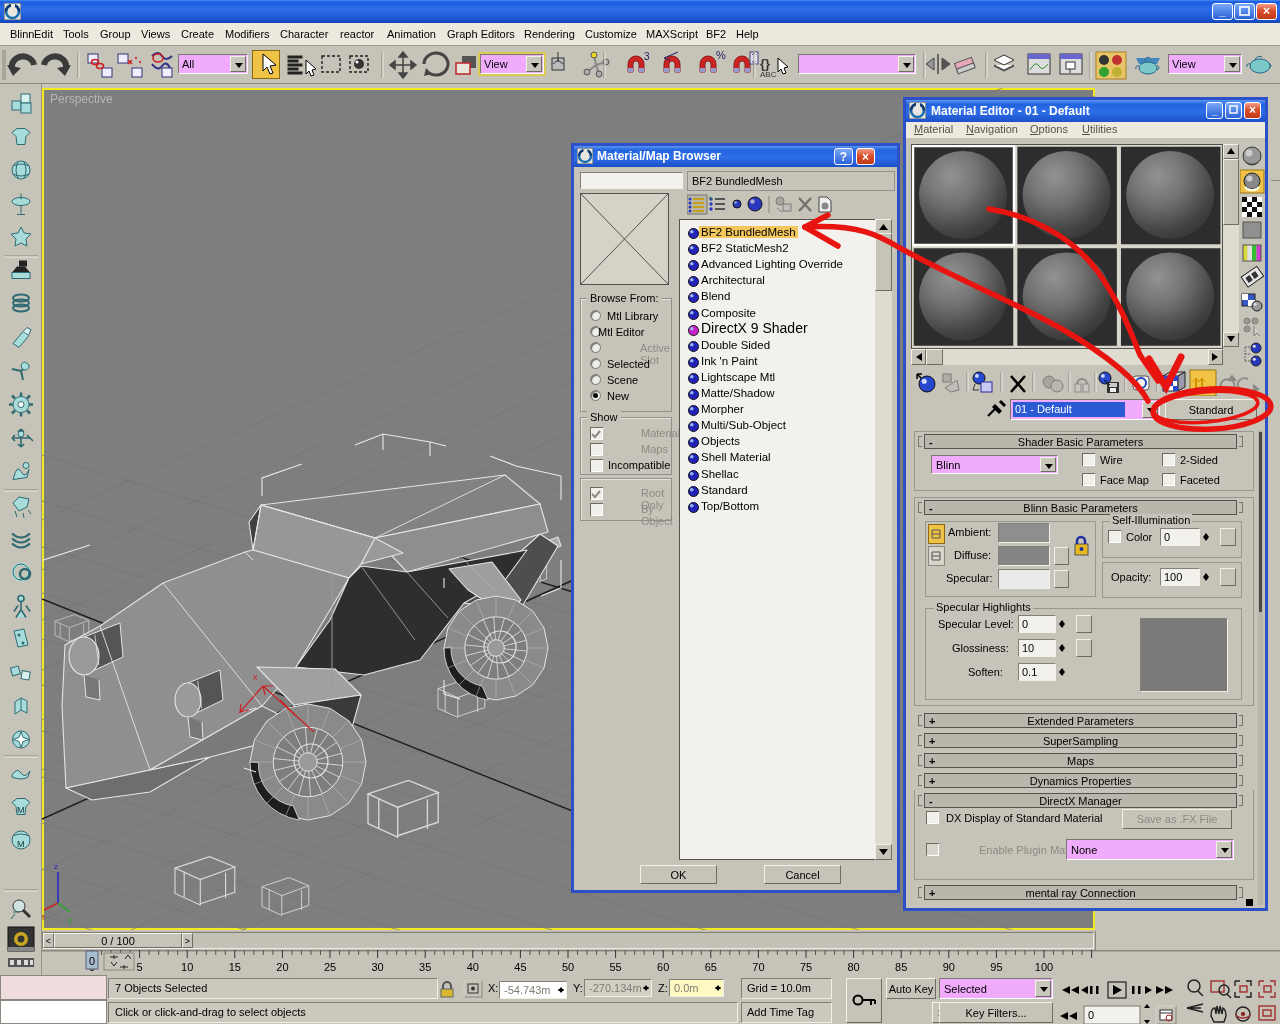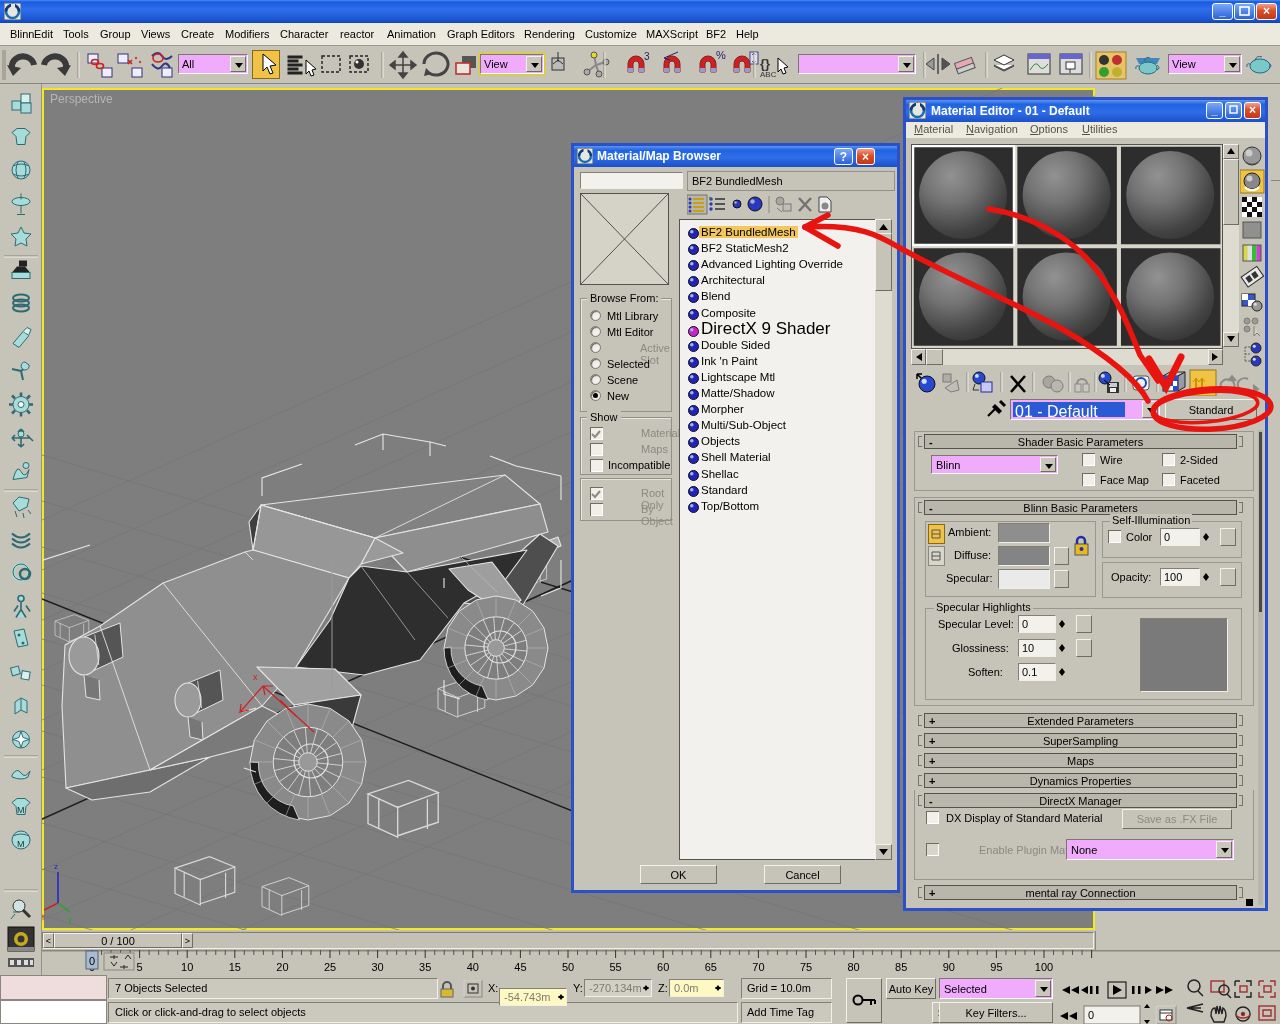--- a/index.html
+++ b/index.html
@@ -658,21 +658,21 @@
  <svg class="abs" style="left:440px;top:4px" width="44" height="18" id="lockicons">
       <path d="M3 9 v-3 a4 4 0 0 1 8 0 v3" fill="none" stroke="#555" stroke-width="2"></path>
       <rect x="1" y="9" width="12" height="8" fill="#d8b830" stroke="#666"></rect>
       <rect x="24" y="0" width="18" height="17" fill="#c6c3b9" stroke="#8a877e"></rect>
       <line x1="24" y1="0" x2="42" y2="0" stroke="#f2efe6"></line>
       <line x1="24" y1="0" x2="24" y2="17" stroke="#f2efe6"></line>
       <rect x="28" y="4" width="10" height="9" fill="none" stroke="#333"></rect>
       <circle cx="33" cy="8.5" r="2" fill="#333"></circle>
     </svg>
  <span class="f11" style="position:absolute;left:488px;top:6px;">X:</span>
- <div class="abs sunk" style="left:499px;top:12px;width:68px;height:18px;background:#fef9c3;">
+ <div class="abs sunk" style="left:499px;top:5px;width:68px;height:18px;background:#ffffff;">
       <span style="position:absolute;left:4px;top:2px;font-size:11px;color:#7f7c73;">-54.743m</span>
       <div class="spin" style="right:-1px"></div>
     </div>
  <span class="f11" style="position:absolute;left:573px;top:6px;">Y:</span>
  <div class="abs sunk" style="left:584px;top:3px;width:68px;height:18px;background:#d2cfc5;">
       <span style="position:absolute;left:4px;top:2px;font-size:11px;color:#7f7c73;">-270.134m</span>
       <div class="spin" style="right:-1px"></div>
     </div>
  <span class="f11" style="position:absolute;left:658px;top:6px;">Z:</span>
  <div class="abs sunk" style="left:669px;top:3px;width:55px;height:18px;background:#fef9c3;">
@@ -757,21 +757,21 @@
  <div class="abs" style="left:6px;top:47px;width:89px;height:92px;background:#d5d2c8;border:1px solid #55534d;">
   <svg width="87" height="90">
         <path d="M0 0 L87 90 M87 0 L0 90" stroke="#55534d" stroke-width="1"></path>
       </svg>
  </div>
  <div class="grp" style="left:6px;top:152px;width:92px;height:114px;">
       <span class="grplbl">Browse From:</span>
   <div class="radio" style="left:9px;top:11px;"></div>
       <span class="f11" style="position:absolute;left:26px;top:11px;">Mtl Library</span>
   <div class="radio" style="left:9px;top:27px;"></div>
-      <span class="f11" style="position:absolute;left:26px;top:27px;">Mtl Editor</span>
+      <span class="f11" style="position:absolute;left:17px;top:27px;">Mtl Editor</span>
   <div class="radio" style="left:9px;top:43px;"></div>
       <span class="f11 gtxt" style="position:absolute;left:26px;top:43px;">Active Slot</span>
   <div class="radio" style="left:9px;top:59px;"></div>
       <span class="f11" style="position:absolute;left:26px;top:59px;">Selected</span>
   <div class="radio" style="left:9px;top:75px;"></div>
       <span class="f11" style="position:absolute;left:26px;top:75px;">Scene</span>
   <div class="radio" style="left:9px;top:91px;"></div>
       <div class="abs" style="left:12px;top:94px;width:5px;height:5px;border-radius:50%;background:#000;"></div>
       <span class="f11" style="position:absolute;left:26px;top:91px;">New</span>
  </div>
@@ -855,21 +855,21 @@
           <circle cx="5.5" cy="5.5" r="5" fill="#2222bb" stroke="#111"></circle>
           <circle cx="3.8" cy="3.8" r="1.8" fill="#9bb7e8"></circle>
         </svg><span style="font-size:11.5px;padding:0 2px;position:relative;top:-2px;">Blend</span></div>
       <div style="position:absolute;left:8px;top:84.5px;height:16px;"><svg width="11" height="11" style="vertical-align:-1px">
           <circle cx="5.5" cy="5.5" r="5" fill="#2222bb" stroke="#111"></circle>
           <circle cx="3.8" cy="3.8" r="1.8" fill="#9bb7e8"></circle>
         </svg><span style="font-size:11.5px;padding:0 2px;position:relative;top:-2px;">Composite</span></div>
       <div style="position:absolute;left:8px;top:100.60000000000001px;height:16px;"><svg width="11" height="11" style="vertical-align:-1px">
           <circle cx="5.5" cy="5.5" r="5" fill="#cc22cc" stroke="#111"></circle>
           <circle cx="3.8" cy="3.8" r="1.8" fill="#9bb7e8"></circle>
-        </svg><span style="font-size:17px;padding:0 2px;position:relative;top:-2px;">DirectX 9 Shader</span></div>
+        </svg><span style="font-size:14px;padding:0 2px;position:relative;top:-2px;">DirectX 9 Shader</span></div>
       <div style="position:absolute;left:8px;top:116.70000000000002px;height:16px;"><svg width="11" height="11" style="vertical-align:-1px">
           <circle cx="5.5" cy="5.5" r="5" fill="#2222bb" stroke="#111"></circle>
           <circle cx="3.8" cy="3.8" r="1.8" fill="#9bb7e8"></circle>
         </svg><span style="font-size:11.5px;padding:0 2px;position:relative;top:-2px;">Double Sided</span></div>
       <div style="position:absolute;left:8px;top:132.8px;height:16px;"><svg width="11" height="11" style="vertical-align:-1px">
           <circle cx="5.5" cy="5.5" r="5" fill="#2222bb" stroke="#111"></circle>
           <circle cx="3.8" cy="3.8" r="1.8" fill="#9bb7e8"></circle>
         </svg><span style="font-size:11.5px;padding:0 2px;position:relative;top:-2px;">Ink 'n Paint</span></div>
       <div style="position:absolute;left:8px;top:148.9px;height:16px;"><svg width="11" height="11" style="vertical-align:-1px">
           <circle cx="5.5" cy="5.5" r="5" fill="#2222bb" stroke="#111"></circle>
@@ -1109,21 +1109,21 @@
         <path d="M342 17 l5 4 l-5 4" fill="#555"></path>
       </g>
     </svg>
 
  <svg class="abs" style="left:78px;top:298px" width="24" height="22">
       <path d="M4 18 L13 9" stroke="#000" stroke-width="2.2"></path>
       <path d="M11 6 l7 7 l-3 3 l-7 -7 z" fill="#000"></path>
       <path d="M16 3 l5 5" stroke="#000" stroke-width="3"></path>
     </svg>
  <div class="abs combo" style="left:104px;top:299px;width:150px;height:21px;">
-      <div style="position:absolute;left:2px;top:2px;bottom:2px;width:112px;background:#2a5ad4;color:#fff;font-size:16px;padding:1px 2px;">01 - Default</div>
+      <div style="position:absolute;left:2px;top:2px;bottom:2px;width:112px;background:#2a5ad4;color:#fff;font-size:11px;padding:1px 2px;">01 - Default</div>
       <div class="dd"></div>
     </div>
  <div class="abs btn" style="left:259px;top:299px;width:92px;height:21px;line-height:20px;">Standard</div>
 
  <div id="rollarea" class="abs" style="left:0;top:326px;width:355px;height:482px;">
       <div class="abs" style="left:8px;top:5px;width:340px;height:60px;border:1px solid #9a978e;"></div>
       <div class="rollhead" style="top:8px;"><b>-</b>Shader Basic Parameters</div>
       <div style="position:absolute;left:12px;top:10px;width:4px;height:11px;border:1px solid #77746b;border-right:0;"></div>
       <div style="position:absolute;right:18px;top:10px;width:4px;height:11px;border:1px solid #77746b;border-left:0;"></div>
       <div class="abs combo" style="left:25px;top:29px;width:127px;height:19px;">

